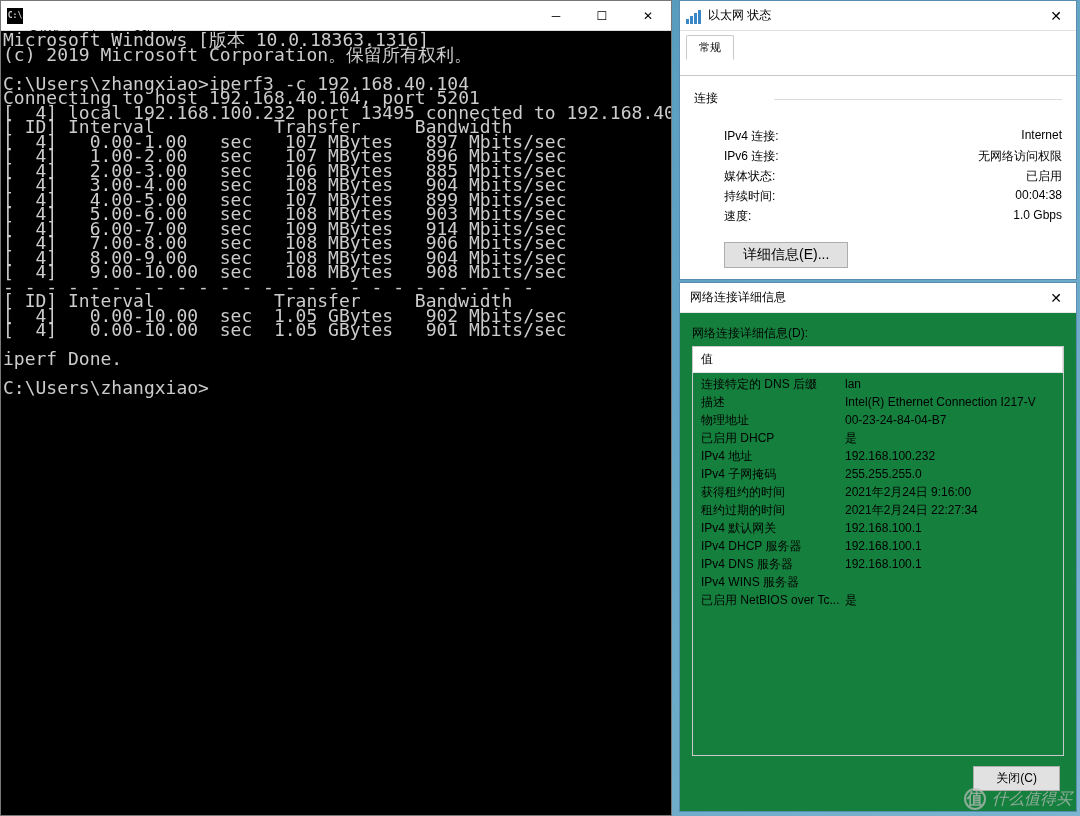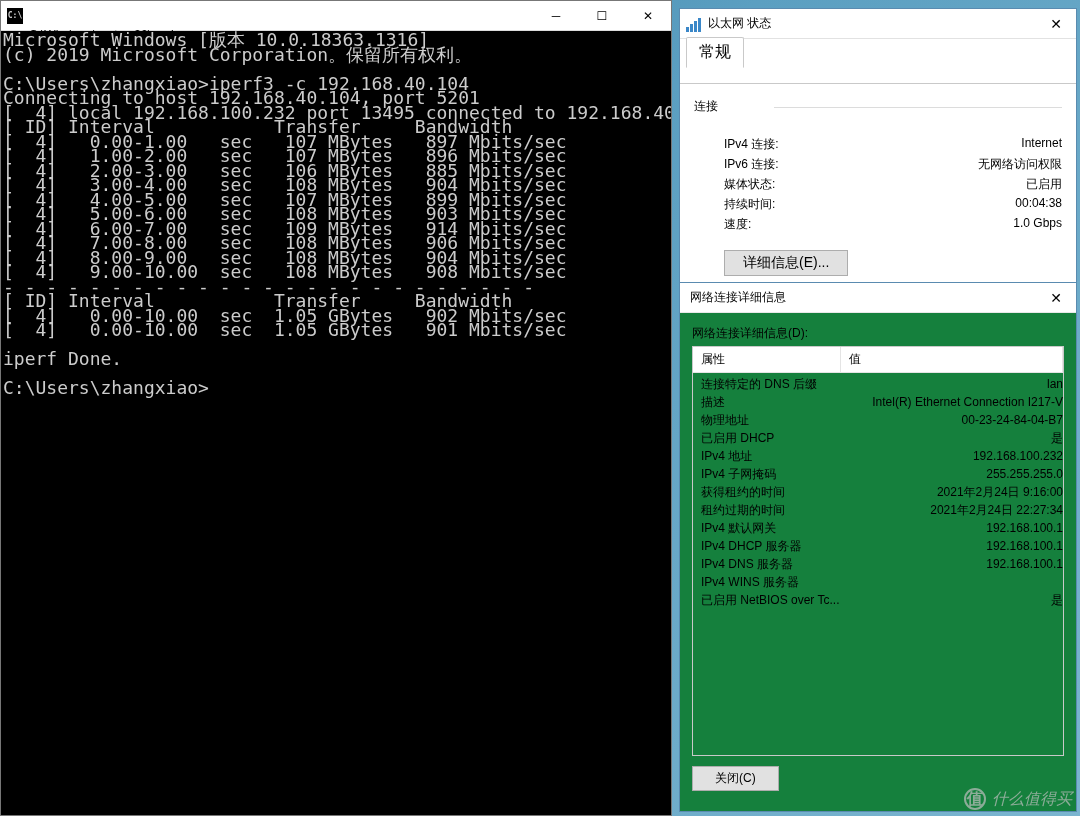--- a/index.html
+++ b/index.html
@@ -30,37 +30,37 @@
   font-size: 12px; color: #000;
 }
 .cmd-body {
   background: #000; color: #ccc; height: calc(100% - 30px);
   font-family: "NSimSun","SimSun","Consolas",monospace; font-size: 18px;
   line-height: 14.5px; padding: 2px 2px; white-space: pre; overflow: hidden;
   letter-spacing: 0px;
 }
 
 .net-window {
-  position: absolute; left: 679px; top: 8px; width: 398px; height: 280px;
+  position: absolute; left: 679px; top: 0; width: 398px; height: 280px;
   background: #fff; border: 1px solid #5a8bb0;
 }
 .net-titlebar {
   height: 30px; background: #fff; display: flex; align-items: center;
   border-bottom: 1px solid #e2e2e2; font-size: 12px;
 }
 .net-icon {
   width: 16px; height: 16px; margin: 0 6px;
   display: flex; align-items: flex-end; gap: 1px;
 }
 .net-icon span { display: block; width: 3px; background: #3a87c8; }
 .net-icon span:nth-child(1){height:5px} .net-icon span:nth-child(2){height:8px}
 .net-icon span:nth-child(3){height:11px} .net-icon span:nth-child(4){height:14px}
 .net-title { flex: 1; color: #000; }
 .net-close { width: 40px; text-align: center; font-size: 14px; color: #000; }
-.net-tabs { height: 28px; display: flex; align-items: flex-end; padding-left: 6px; font-size: 16px; }
+.net-tabs { height: 28px; display: flex; align-items: flex-end; padding-left: 6px; font-size: 11px; }
 .net-tab {
   padding: 4px 12px; background:#fff; border:1px solid #c9c9c9; border-bottom:1px solid #fff;
   position: relative; top: 1px; border-radius: 2px 2px 0 0;
 }
 .net-body { border-top: 1px solid #c9c9c9; padding: 10px 14px; font-size: 12px; color:#000;margin-top:16px; }
 .section-label { margin: 4px 0 10px; }
 .section-divider { height:1px; background:#dcdcdc; margin-left:80px; margin-bottom:10px; position:relative; top:-18px;}
 .prop-row { display:flex; margin: 3px 0 3px 30px; }
 .prop-row .k { flex:1; }
 .prop-row .v { text-align:right; min-width:120px; }
@@ -86,22 +86,22 @@
 }
 .details-list-header {
   display:flex; background:#fff; border-bottom:1px solid #e4e4e4;
 }
 .details-list-header div { padding:4px 8px; border-right:1px solid #e4e4e4; }
 .col-prop { width: 148px; }
 .col-val { flex:1; }
 .details-list-rows { padding: 2px 0; }
 .details-list-row { display:flex; padding: 0px 0; }
 .details-list-row .col-prop { padding-left: 8px; white-space:nowrap; overflow:hidden; text-overflow:ellipsis; line-height:18px; }
-.details-list-row .col-val { padding-left: 4px; line-height:18px;text-align:right; }
-.details-footer { display:flex; justify-content:flex-start; padding: 10px 4px 0 0; }
+.details-list-row .col-val { padding-left: 4px; line-height:18px; }
+.details-footer { display:flex; justify-content:flex-end; padding: 10px 4px 0 0; }
 .close-btn { padding: 3px 22px; background:#e1e1e1; border:1px solid #adadad; font-size:12px; }
 
 .watermark {
   position:absolute; right:8px; bottom:6px; color:#bfbfbf; font-size:16px;
   font-style:italic; font-family:"Microsoft YaHei",sans-serif; display:flex; align-items:center; gap:6px;
   opacity:.7;
 }
 .watermark .logo {
   width:22px; height:22px; border-radius:50%; border:2px solid #bfbfbf;
   display:flex; align-items:center; justify-content:center; font-weight:bold; font-style:normal;
@@ -190,21 +190,20 @@
 
 <div class="details-window">
   <div class="details-titlebar">
     <span class="details-title">网络连接详细信息</span>
     <span class="details-close">✕</span>
   </div>
   <div class="details-body">
     <div class="details-list-label">网络连接详细信息(D):</div>
     <div class="details-list">
       <div class="details-list-header">
-        <div class="col-prop">属性</div>
         <div class="col-val">值</div>
       </div>
       <div class="details-list-rows" id="details-rows">
           <div class="details-list-row">
             <div class="col-prop">连接特定的 DNS 后缀</div>
             <div class="col-val">lan</div>
           </div>
           <div class="details-list-row">
             <div class="col-prop">描述</div>
             <div class="col-val">Intel(R) Ethernet Connection I217-V</div>

